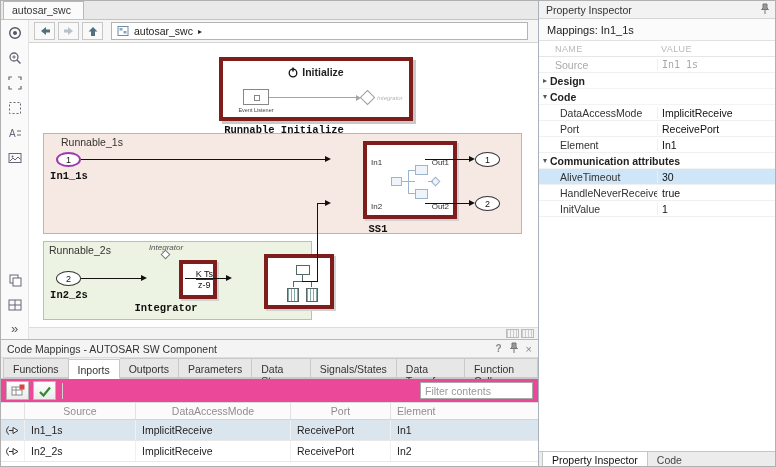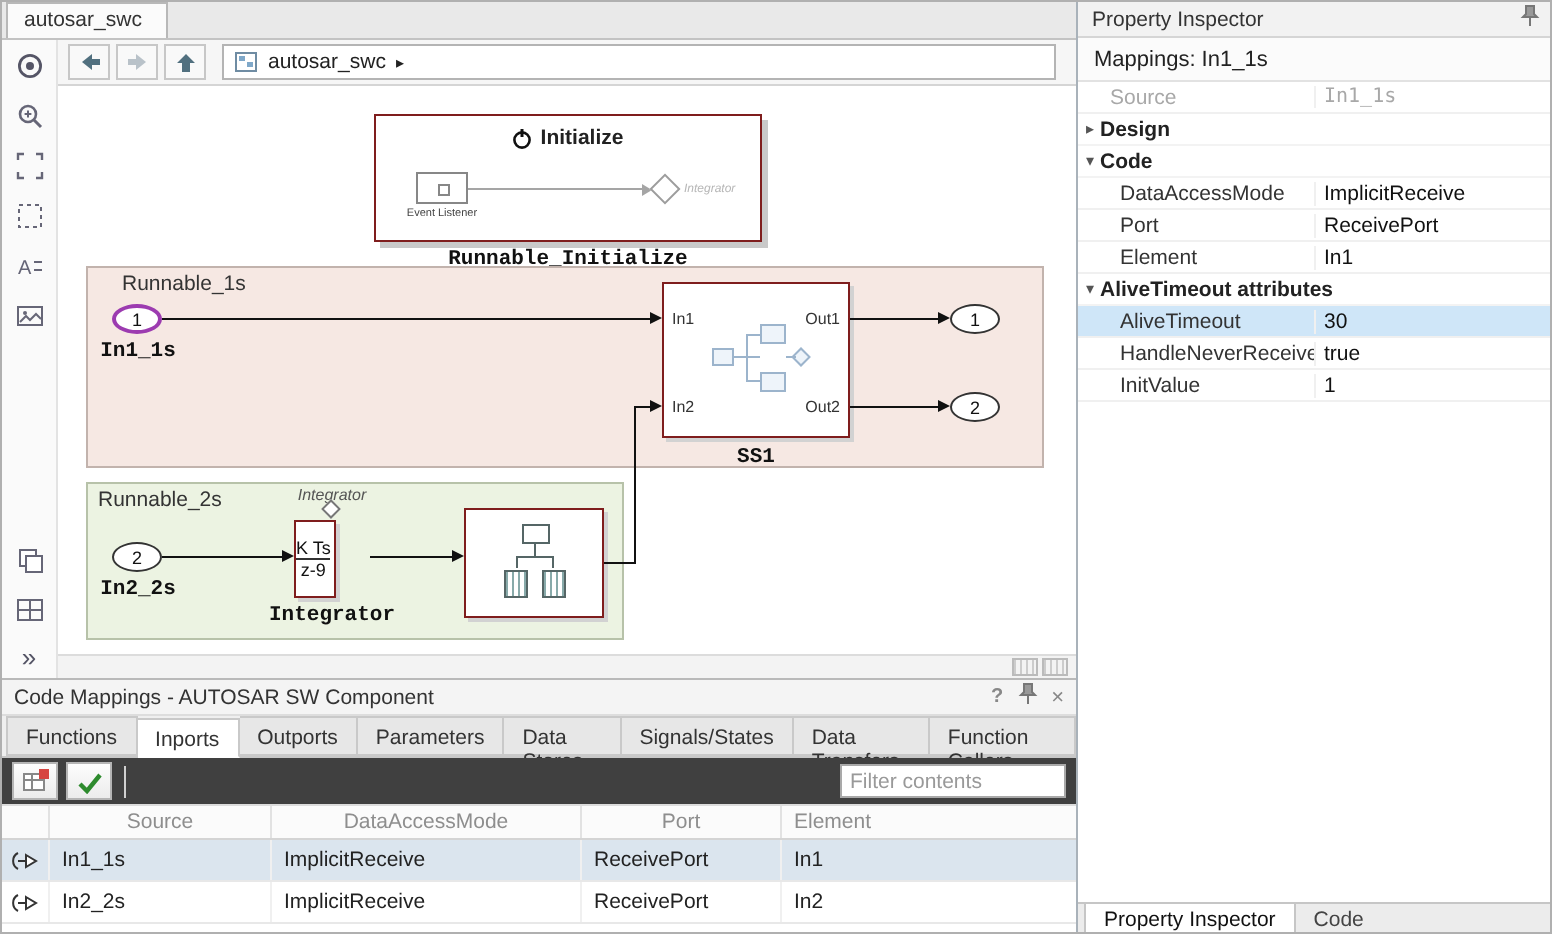--- a/index.html
+++ b/index.html
@@ -30,21 +30,21 @@
   .grip { position:absolute; right:4px; top:1px; display:flex; gap:2px; }
   .grip span { width:13px; height:9px; border:1px solid #bbb; background:
       repeating-linear-gradient(90deg,#ccc 0 1px,transparent 1px 3px); }
 
   
   .region { position:absolute; border:1px solid #c2b3ad; }
   .region.r1 { left:14px; top:90px; width:479px; height:101px; background:#f6e8e3; }
   .region.r2 { left:14px; top:198px; width:269px; height:79px; background:#ecf3e2; border-color:#b7c2a9; }
   .region-label { position:absolute; font-size:10.5px; color:#333; }
 
-  .blk { position:absolute; background:#fff; border:1px solid #7f1d1d; box-shadow:2px 2px 0 #d2d2d2; }
+  .blk { position:absolute; background:#fff; border:4px solid #7f1d1d; box-shadow:2px 2px 0 #d2d2d2;margin-left:32px; }
   .init-blk { left:158px; top:14px; width:194px; height:64px; box-shadow:3px 3px 0 #c9c9c9; }
   .init-header { position:absolute; left:0; top:5px; width:100%; display:flex; justify-content:center; align-items:center; gap:4px; font-weight:bold; font-size:10.5px; }
   .el-box { position:absolute; left:20px; top:28px; width:26px; height:16px; border:1px solid #878787; }
   .el-inner { position:absolute; left:10px; top:5px; width:6px; height:6px; border:1px solid #878787; }
   .el-caption { position:absolute; left:0px; top:46px; width:66px; text-align:center; font-size:5.5px; color:#444; }
   .init-line { position:absolute; left:46px; top:36px; width:88px; height:1px; background:#a5a5a5; }
   .ah-gray { position:absolute; width:0; height:0; border-top:3px solid transparent; border-bottom:3px solid transparent; border-left:5px solid #a5a5a5; }
   .init-diamond { position:absolute; left:139px; top:31px; width:11px; height:11px; border:1px solid #9d9d9d; background:#fff; transform:rotate(45deg); }
   .init-preview-label { position:absolute; left:154px; top:34px; font-size:6px; font-style:italic; color:#b6b6b6; }
 
@@ -55,41 +55,41 @@
 
   .wire { position:absolute; background:#111; }
   .ah { position:absolute; width:0; height:0; border-top:3.5px solid transparent; border-bottom:3.5px solid transparent; border-left:6px solid #111; }
 
   .ss1 { left:302px; top:98px; width:94px; height:78px; }
   .port-lb { position:absolute; font-size:8px; color:#333; }
   .ss1-prev { position:absolute; left:22px; top:16px; width:52px; height:44px; }
   .pv { position:absolute; border:1px solid #9cb4cc; background:#eef4fa; }
   .pvl { position:absolute; background:#9cb4cc; }
 
-  .intg { left:118px; top:217px; width:21px; height:39px; display:flex; align-items:center; justify-content:flex-start; }
+  .intg { left:118px; top:217px; width:38px; height:39px; display:flex; align-items:center; justify-content:flex-end; }
   .frac { text-align:center; font-size:9px; color:#111; line-height:10px; }
   .frac .den { border-top:1px solid #333; }
   .intg-ann { position:absolute; left:106px; top:200px; width:62px; text-align:center; font-size:8px; font-style:italic; color:#555; }
   .intg-diamond { position:absolute; left:133px; top:208px; width:7px; height:7px; border:1px solid #777; background:#fff; transform:rotate(45deg); }
 
   .subsys { left:203px; top:211px; width:70px; height:55px; }
   .sub-top { position:absolute; left:28px; top:7px; width:14px; height:10px; border:1px solid #566; }
   .sub-line { position:absolute; background:#566; }
   .comb { position:absolute; width:12px; height:14px; border:1px solid #566; background:
       repeating-linear-gradient(90deg,#8aa 0 1px,transparent 1px 3px); }
 
   
   .code-mappings { height:129px; border-top:1px solid #b9b9b9; background:#fff; display:flex; flex-direction:column; }
   .cm-header { height:18px; background:#f4f4f4; border-bottom:1px solid #ddd; display:flex; align-items:center; padding:0 6px; font-size:10.5px; color:#333; }
   .cm-header-icons { margin-left:auto; display:flex; align-items:center; gap:7px; color:#888; font-size:10px; }
   .cm-tabs { height:21px; background:#efefef; border-bottom:1px solid #c8c8c8; display:flex; align-items:flex-end; padding-left:2px; }
   .cm-tab { height:20px; padding:4px 9px 0 9px; font-size:10.5px; color:#333; border:1px solid #c9c9c9; border-left:none; background:#e7e7e7; }
   .cm-tab:first-child { border-left:1px solid #c9c9c9; }
   .cm-tab.active { background:#fff; border-bottom:1px solid #fff; margin-bottom:-1px; }
-  .cm-toolbar { height:24px; background:#404040; border-bottom:1px solid #dcdcdc; display:flex; align-items:center; padding:0 5px; gap:4px; }
+  .cm-toolbar { height:24px; background:#ec4899; border-bottom:1px solid #dcdcdc; display:flex; align-items:center; padding:0 5px; gap:4px; }
   .cm-btn { width:23px; height:19px; border:1px solid #b5b5b5; background:linear-gradient(#fdfdfd,#ececec); display:flex; align-items:center; justify-content:center; }
   .cm-sep { width:1px; height:16px; background:#d0d0d0; margin:0 2px; }
   .filter-input { margin-left:auto; width:113px; height:17px; border:1px solid #a9a9a9; font-family:"Liberation Sans",sans-serif; font-size:10.5px; padding:0 4px; color:#333; }
   .filter-input::placeholder { color:#999; }
   .cm-table { flex:1; background:#fff; }
   .cm-thead { height:17px; display:flex; background:#fbfbfb; border-bottom:1px solid #d4d4d4; font-size:10.5px; color:#8e8e8e; line-height:16px; }
   .cm-thead > div { border-right:1px solid #e2e2e2; }
   .cm-row { height:21px; display:flex; font-size:10.5px; color:#222; line-height:20px; border-bottom:1px solid #e8e8e8; background:#fff; }
   .cm-row.selected { background:#dbe5ee; }
   .cm-row > div { border-right:1px solid #f0f0f0; overflow:hidden; white-space:nowrap; }
@@ -425,20 +425,24 @@
       <span>Property Inspector</span>
       <span class="pin">
         <svg width="10" height="12">
             <path d="M3 1h4v4l1.5 1.5h-7L3 5z" fill="#999" stroke="#777"></path>
             <line x1="5" y1="6.5" x2="5" y2="11" stroke="#777"></line>
           </svg>
       </span>
     </div>
     <div class="pi-subtitle">Mappings: In1_1s</div>
 
+    <div class="pi-gridhead">
+      <span class="n">NAME</span>
+      <span class="v">VALUE</span>
+    </div>
 
     <div class="pi-row dim">
       <span class="name">Source</span>
       <span class="value">In1_1s</span>
     </div>
 
     <div class="pi-group">
       <span class="chev">▸</span>
       <span>Design</span>
     </div>
@@ -456,21 +460,21 @@
       <span class="name">Port</span>
       <span class="value">ReceivePort</span>
     </div>
     <div class="pi-row">
       <span class="name">Element</span>
       <span class="value">In1</span>
     </div>
 
     <div class="pi-group">
       <span class="chev">▾</span>
-      <span>AliveTimeout attributes</span>
+      <span>Communication attributes</span>
     </div>
 
     <div class="pi-row selected">
       <span class="name">AliveTimeout</span>
       <span class="value">30</span>
     </div>
     <div class="pi-row">
       <span class="name">HandleNeverReceived</span>
       <span class="value">true</span>
     </div>

